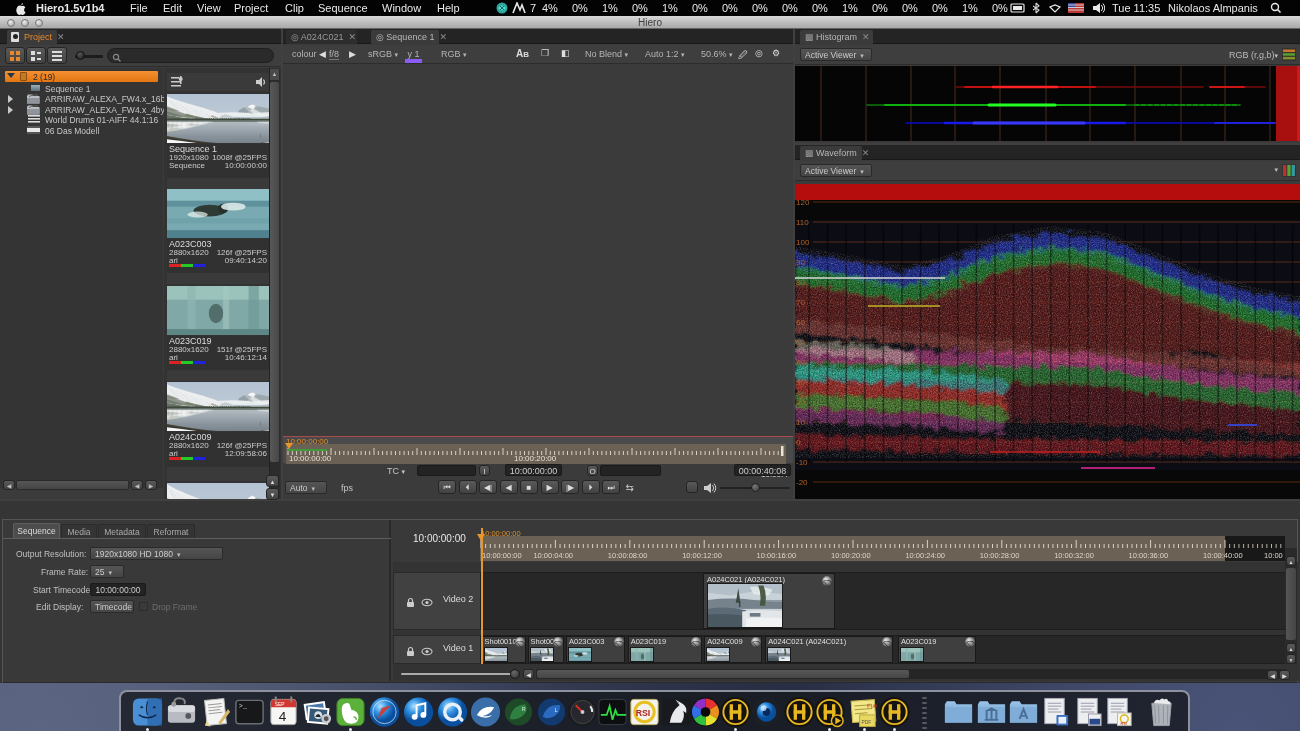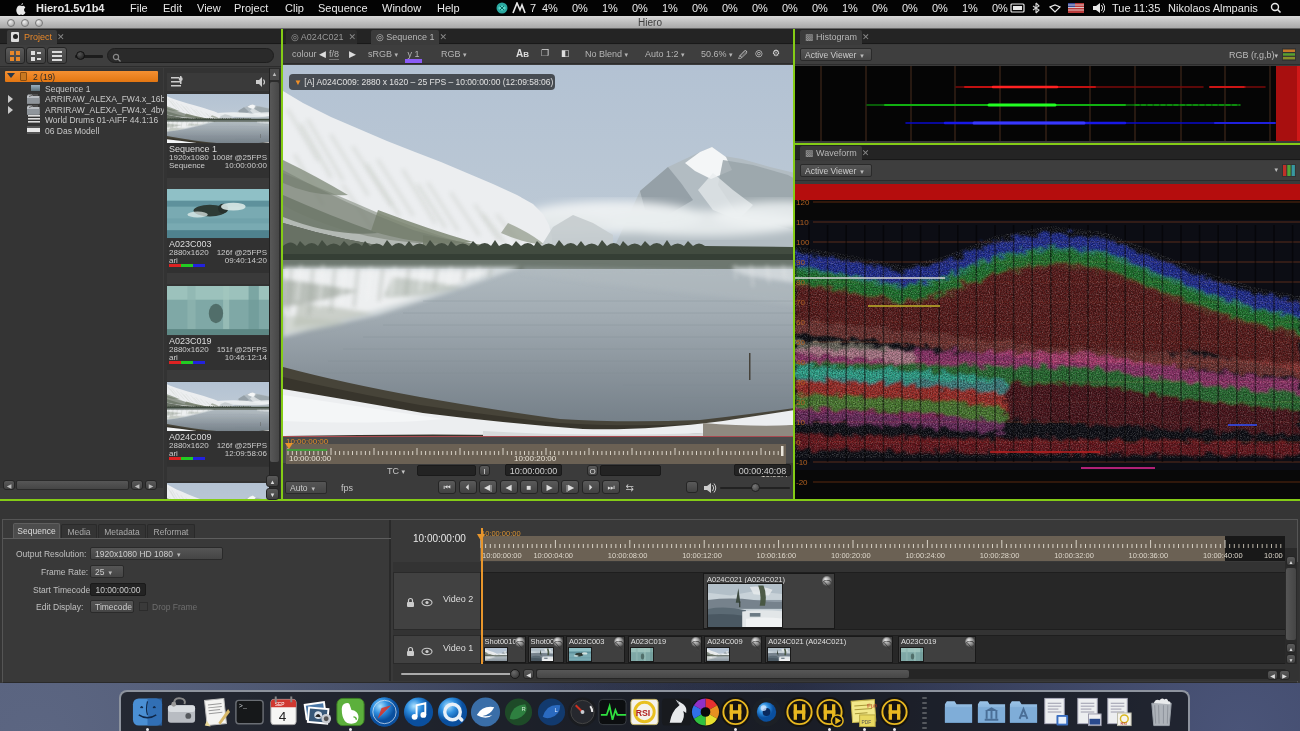--- a/index.html
+++ b/index.html
@@ -5,21 +5,21 @@
 html,body{width:1300px;height:731px;overflow:hidden;background:#20242e;font-family:"Liberation Sans",sans-serif;}
 .abs{position:absolute;}
 #stage{position:relative;width:1300px;height:731px;}
 
 #menubar{position:absolute;left:0;top:0;width:1300px;height:16px;background:#030303;color:#e8e8e8;font-size:11px;}
 #menubar span{position:absolute;top:2px;}
 
 #titlebar{position:absolute;left:0;top:16px;width:1300px;height:13px;background:linear-gradient(#d9d9d9,#bdbdbd 55%,#a9a9a9);border-bottom:1px solid #646464;}
 .tl{position:absolute;top:3px;width:8px;height:8px;border-radius:50%;background:radial-gradient(circle at 35% 30%,#efefef,#9a9a9a);border:1px solid #777;}
 
-#mainarea{position:absolute;left:0;top:29px;width:1300px;height:654px;background:#84cc16;}
+#mainarea{position:absolute;left:0;top:29px;width:1300px;height:654px;background:#404040;}
 .panel{position:absolute;background:#3b3b3b;}
 .tabbar{position:absolute;left:0;top:0;right:0;height:15px;background:#242424;border-bottom:1px solid #191919;}
 .tab{position:absolute;top:1px;height:14px;background:#3b3b3b;color:#b8b8b8;font-size:9px;border-radius:2px 2px 0 0;padding:2px 5px 0 5px;white-space:nowrap;}
 .tab.inactive{background:#2d2d2d;color:#999;}
 .tab .x{color:#8a8a8a;margin-left:5px;font-size:9px;}
 .toolrow{position:absolute;left:0;right:0;height:19px;background:#3e3e3e;border-bottom:1px solid #2c2c2c;}
 .combo{position:absolute;background:linear-gradient(#555,#454545);border:1px solid #2a2a2a;border-radius:2px;color:#ccc;font-size:8.5px;line-height:12px;padding:0 4px;white-space:nowrap;overflow:hidden;}
 .combo:after{content:"▾";font-size:7px;color:#bbb;margin-left:4px;}
 .dfield{position:absolute;background:#232323;border:1px solid #1a1a1a;border-radius:2px;color:#ccc;font-size:9px;text-align:center;}
 .btn{position:absolute;background:linear-gradient(#5a5a5a,#424242);border:1px solid #252525;border-radius:3px;color:#ddd;text-align:center;}
@@ -468,28 +468,20 @@
       <span class="abs" style="left:158px;top:4px;">RGB&nbsp;<span style="font-size:7px;">▾</span></span>
       <span class="abs" style="left:233px;top:3px;color:#ddd;font-size:10px;font-weight:bold;">A<span style="font-size:8px;">B</span></span>
       <span class="abs" style="left:258px;top:3px;color:#ddd;">❐</span>
       <span class="abs" style="left:278px;top:3px;color:#ddd;">◧</span>
       <span class="abs" style="left:302px;top:4px;">No Blend&nbsp;<span style="font-size:7px;">▾</span></span>
       <span class="abs" style="left:362px;top:4px;">Auto 1:2&nbsp;<span style="font-size:7px;">▾</span></span>
       <span class="abs" style="left:418px;top:4px;">50.6%&nbsp;<span style="font-size:7px;">▾</span></span>
       <span class="abs" style="left:455px;top:3px;color:#ddd;">🖉</span>
       <span class="abs" style="left:472px;top:3px;color:#ddd;">◎</span>
       <span class="abs" style="left:489px;top:3px;color:#ddd;">⚙</span>
-    </div>
-    <div class="abs" style="left:0;top:36px;width:510px;height:371px;">
-      <svg width="510" height="371">
-            <use href="#landscape"></use>
-          </svg>
-      <div class="abs" style="left:6px;top:9px;width:266px;height:16px;background:rgba(62,66,70,.92);border-radius:4px;color:#e2e2e2;font-size:8.5px;line-height:16px;padding-left:5px;white-space:nowrap;">
-        <span style="color:#f09028;font-size:8px;">▼</span> [A] A024C009: 2880 x 1620 – 25 FPS – 10:00:00:00 (12:09:58:06)
-      </div>
     </div>
     <div class="abs" style="left:0;top:407px;width:510px;height:1.5px;background:#a84a50;"></div>
 
     <div class="abs" style="left:0;top:408px;width:510px;height:26px;background:#4a4a4a;">
       <div class="abs" style="left:3px;top:0px;color:#e08a28;font-size:8px;">10:00:00:00</div>
       <div class="abs" style="left:3px;top:7px;width:500px;height:20px;background:#6b6154;">
         <svg width="500" height="12">
           <g stroke="#cfc8bd" stroke-width="1">
             <line x1="0" y1="9" x2="500" y2="9" stroke="none"></line>
           </g>
@@ -650,21 +642,21 @@
       <svg class="abs" style="left:420px;top:3px;" width="14" height="12">
             <path d="M1,4 H4 L8,1 V11 L4,8 H1 Z" fill="#ccc"></path>
             <path d="M9.5,3 q2.5,3 0,6 M11,1.5 q3.5,4.5 0,9" stroke="#ccc" fill="none" stroke-width="1"></path>
           </svg>
       <div class="abs" style="left:437px;top:8px;width:70px;height:2px;background:#222;border-radius:1px;"></div>
       <div class="abs" style="left:468px;top:4px;width:9px;height:9px;border-radius:50%;background:radial-gradient(circle at 35% 30%,#777,#3a3a3a);border:1px solid #222;"></div>
     </div>
   </div>
   <div id="histo" class="panel" style="left:795px;top:0;width:505px;height:114px;">
     <div class="tabbar">
-      <div class="tab" style="left:5px;width:62px;"><span style="color:#999;">▩</span> Histogram<span class="x">✕</span></div>
+      <div class="tab" style="left:5px;width:73px;"><span style="color:#999;">▩</span> Histogram<span class="x">✕</span></div>
     </div>
     <div class="toolrow" style="top:16px;height:20px;">
       <div class="combo" style="left:5px;top:3px;width:72px;height:13px;line-height:13px;">Active Viewer</div>
       <span class="abs" style="right:22px;top:5px;color:#bbb;font-size:9px;">RGB (r,g,b)<span style="font-size:7px;">▾</span></span>
       <svg class="abs" style="right:4px;top:3px;" width="14" height="13">
             <rect width="14" height="13" fill="#333"></rect>
             <rect x="1" y="1.5" width="12" height="2.5" fill="#c87828"></rect>
             <rect x="1" y="5.2" width="12" height="2.5" fill="#58a030"></rect>
             <rect x="1" y="8.9" width="12" height="2.5" fill="#889028"></rect>
           </svg>

